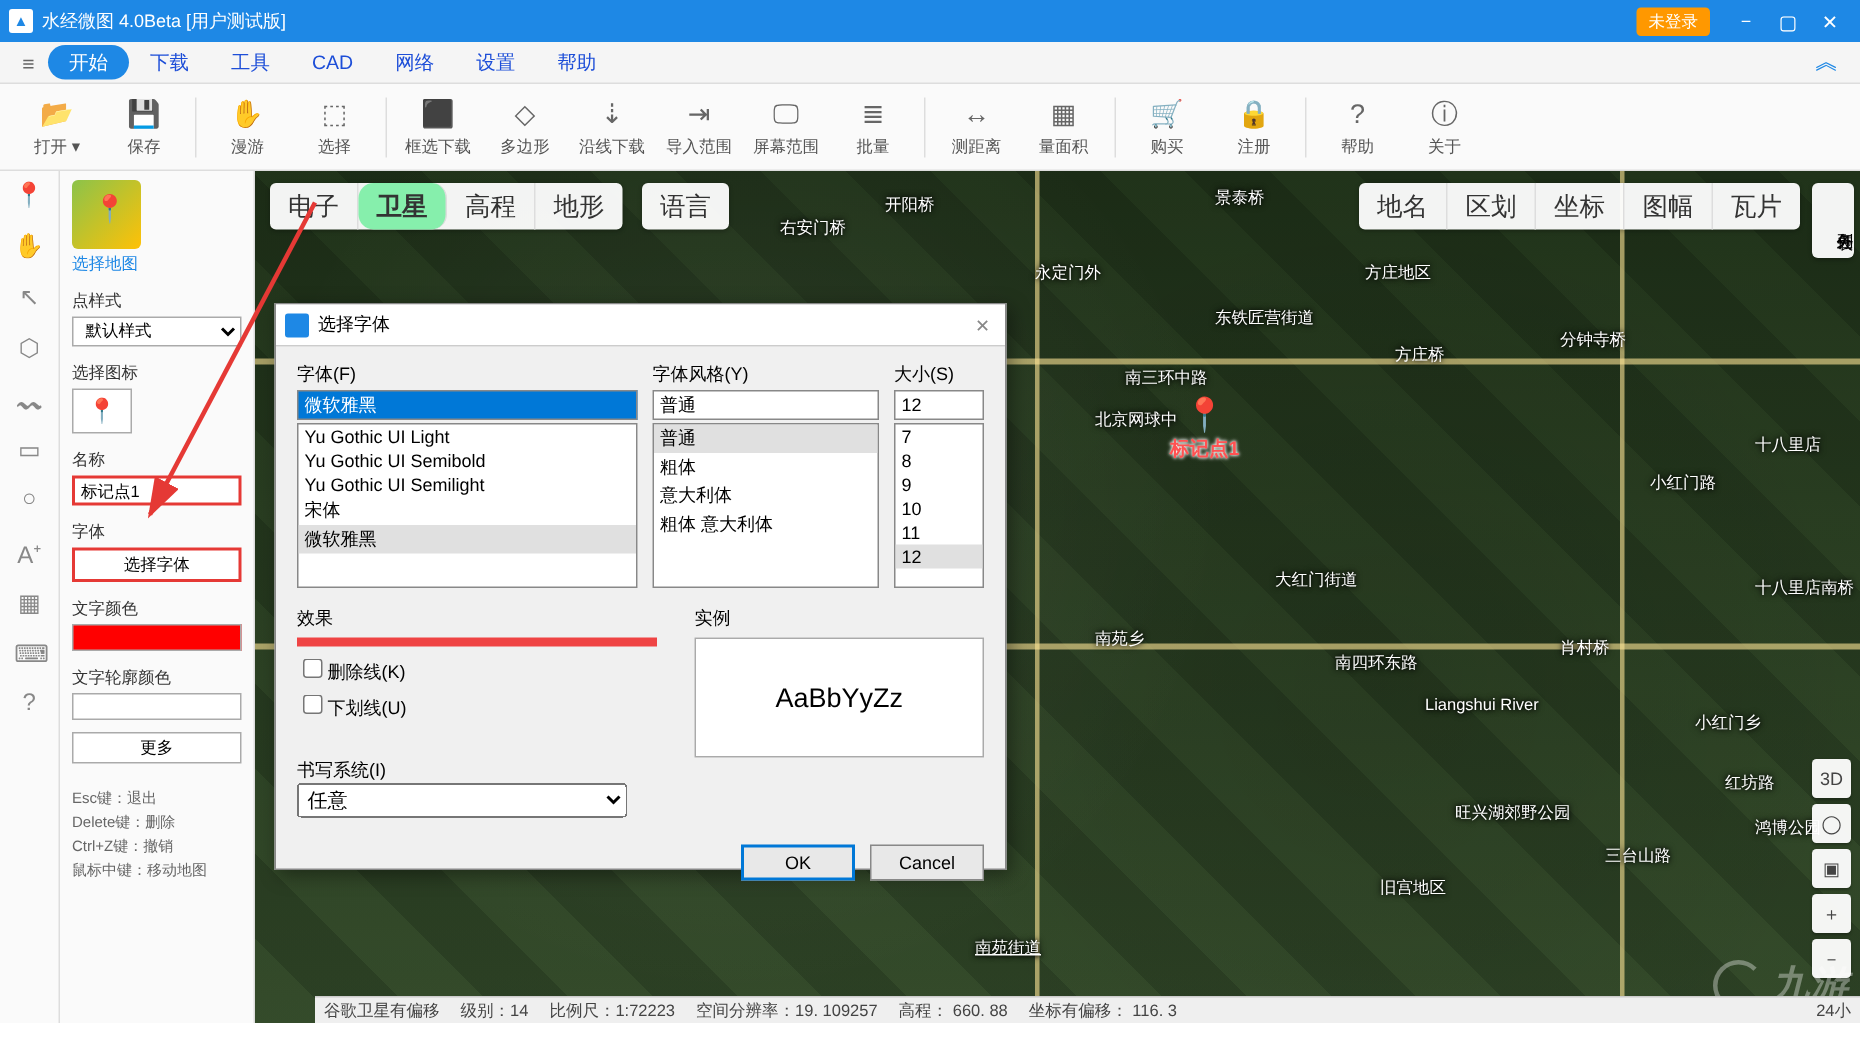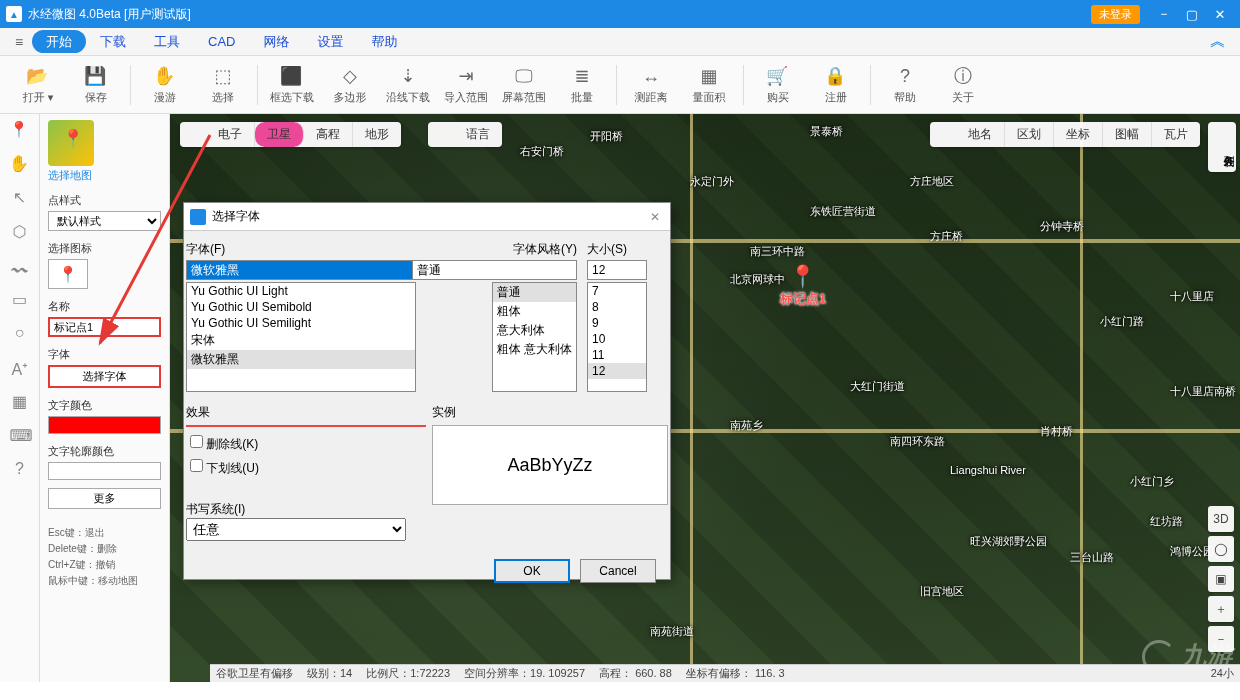--- a/index.html
+++ b/index.html
@@ -54,53 +54,53 @@
 .satellite::before { content:""; position:absolute; inset:0; background:
   radial-gradient(circle at 30% 40%, rgba(255,255,255,.05), transparent 40%),
   radial-gradient(circle at 70% 60%, rgba(0,0,0,.1), transparent 40%); }
 .road { position:absolute; background: rgba(255,230,150,.6); }
 .place-label { position:absolute; color:#fff; font-size:11px; text-shadow: 0 0 3px #000, 0 0 5px #000; }
 .marker { position:absolute; left: 610px; top: 150px; text-align:center; }
 .marker .pin { font-size: 22px; color:#e91e63; }
 .marker .txt { color:#ff5252; font-size:13px; font-weight:bold; text-shadow:0 0 2px #fff,0 0 3px #fff; }
 
 
-.map-toolbar { position:absolute; top: 8px; display:flex; gap:0; background: rgba(255,255,255,.95); border-radius: 4px; box-shadow: 0 1px 3px rgba(0,0,0,.3); font-size:12px;padding-left:26px; }
+.map-toolbar { position:absolute; top: 8px; display:flex; gap:0; background: rgba(255,255,255,.95); border-radius: 4px; box-shadow: 0 1px 3px rgba(0,0,0,.3); font-size:17px; }
 .map-toolbar .btn { padding: 4px 12px; cursor:pointer; color:#333; border-right:1px solid #ddd; }
 .map-toolbar .btn:last-child { border-right:none; }
-.map-toolbar .btn.active { background:#ec4899; border-radius:10px; }
+.map-toolbar .btn.active { background:#86efac; border-radius:10px;font-weight:bold; }
 .task-btn { position:absolute; top:8px; right:4px; width:28px; height:50px; background:rgba(255,255,255,.95); border-radius:4px; font-size:11px; writing-mode:vertical-rl; text-align:center; padding:4px 0; box-shadow:0 1px 3px rgba(0,0,0,.3); cursor:pointer; }
 
 
 .map-right { position:absolute; right:6px; bottom:30px; display:flex; flex-direction:column; gap:4px; }
 .map-right .ctrl { width:26px; height:26px; background:rgba(255,255,255,.95); border-radius:3px; display:flex; align-items:center; justify-content:center; font-size:12px; color:#444; box-shadow:0 1px 2px rgba(0,0,0,.3); cursor:pointer; }
 
 
 .arrow { position:absolute; left:0; top:125px; width:220px; height:230px; pointer-events:none; z-index:5; }
 
 
 .dialog { position:absolute; left:183px; top:202px; width:488px; height:378px; background:#f0f0f0; border:1px solid #888; box-shadow: 3px 3px 12px rgba(0,0,0,.4); z-index:10; }
 .dlg-title { height:28px; background:#fff; border-bottom:1px solid #ccc; display:flex; align-items:center; padding:0 6px; font-size:12px; }
 .dlg-title .logo { width:16px; height:16px; background:#1e88e5; border-radius:2px; margin-right:6px; }
 .dlg-title .close { margin-left:auto; cursor:pointer; color:#888; padding:0 4px; }
-.dlg-body { padding: 10px 2px; font-size:12px; }
+.dlg-body { padding: 10px 14px; font-size:12px; }
 .dlg-row1 { display:flex; gap:10px; }
 .dlg-col { display:flex; flex-direction:column; }
-.dlg-col.font { width:230px; } .dlg-col.style { width:151px;align-items:flex-end; } .dlg-col.size { width:60px; }
+.dlg-col.font { width:230px; } .dlg-col.style { width:151px; } .dlg-col.size { width:60px; }
 .dlg-col label { margin-bottom:2px; }
 .dlg-col input { border:1px solid #888; padding:2px 4px; font-size:12px; }
 .dlg-col input.sel { background:#0078d7; color:#fff; }
 .dlg-list { border:1px solid #888; background:#fff; height:110px; overflow-y:auto; margin-top:2px; font-size:12px; }
 .dlg-list .item { padding:1px 4px; cursor:pointer; }
 .dlg-list .item.hi { background:#e0e0e0; }
 
-.dlg-row2 { display:flex; gap:6px; margin-top:12px; }
+.dlg-row2 { display:flex; gap:25px; margin-top:12px; }
 .fx-box { width:240px; }
 .fx-title, .sample-title { margin-bottom:4px; }
-.fx-inner { border-top:2px solid #ef4444; padding:8px 4px; }
+.fx-inner { border-top:6px solid #ef4444; padding:8px 4px; }
 .fx-inner label { display:block; margin-bottom:6px; }
 .writing { margin-top:10px; }
 .writing select { width:220px; padding:2px; }
 .sample-box { flex:1; }
 .sample { border:1px solid #aaa; height:80px; display:flex; align-items:center; justify-content:center; font-size:18px; background:#fff; }
 
 .dlg-btns { display:flex; justify-content:flex-end; gap:10px; padding: 8px 14px; }
 .dlg-btns button { width:76px; padding:3px 0; font-size:12px; border:1px solid #888; background:#e8e8e8; cursor:pointer; }
 .dlg-btns button.primary { border:2px solid #0078d7; }
 
@@ -274,23 +274,23 @@
         <div class="place-label" style="left: 1000px; top: 175px;">十八里店</div>
         <div class="place-label" style="left: 680px; top: 265px;">大红门街道</div>
         <div class="place-label" style="left: 560px; top: 304px;">南苑乡</div>
         <div class="place-label" style="left: 720px; top: 320px;">南四环东路</div>
         <div class="place-label" style="left: 870px; top: 310px;">肖村桥</div>
         <div class="place-label" style="left: 780px; top: 350px;">Liangshui River</div>
         <div class="place-label" style="left: 960px; top: 360px;">小红门乡</div>
         <div class="place-label" style="left: 980px; top: 400px;">红坊路</div>
         <div class="place-label" style="left: 1000px; top: 430px;">鸿博公园</div>
         <div class="place-label" style="left: 800px; top: 420px;">旺兴湖郊野公园</div>
-        <div class="place-label" style="left: 900px; top: 436px;">三台山路</div>
+        <div class="place-label" style="left: 900px; top: 449px;">三台山路</div>
         <div class="place-label" style="left: 750px; top: 470px;">旧宫地区</div>
-        <div class="place-label" style="left: 480px; top: 510px;">南苑街道</div>
+        <div class="place-label" style="left: 480px; top: 510px; text-decoration: underline;">南苑街道</div>
         <div class="place-label" style="left: 930px; top: 200px;">小红门路</div>
         <div class="place-label" style="left: 1000px; top: 270px;">十八里店南桥</div>
         <div class="place-label" style="left: 420px; top: 15px;">开阳桥</div>
         <div class="place-label" style="left: 350px; top: 30px;">右安门桥</div>
       </div>
 
     <div class="marker">
       <div class="pin">📍</div>
       <div class="txt">标记点1</div>
     </div>

